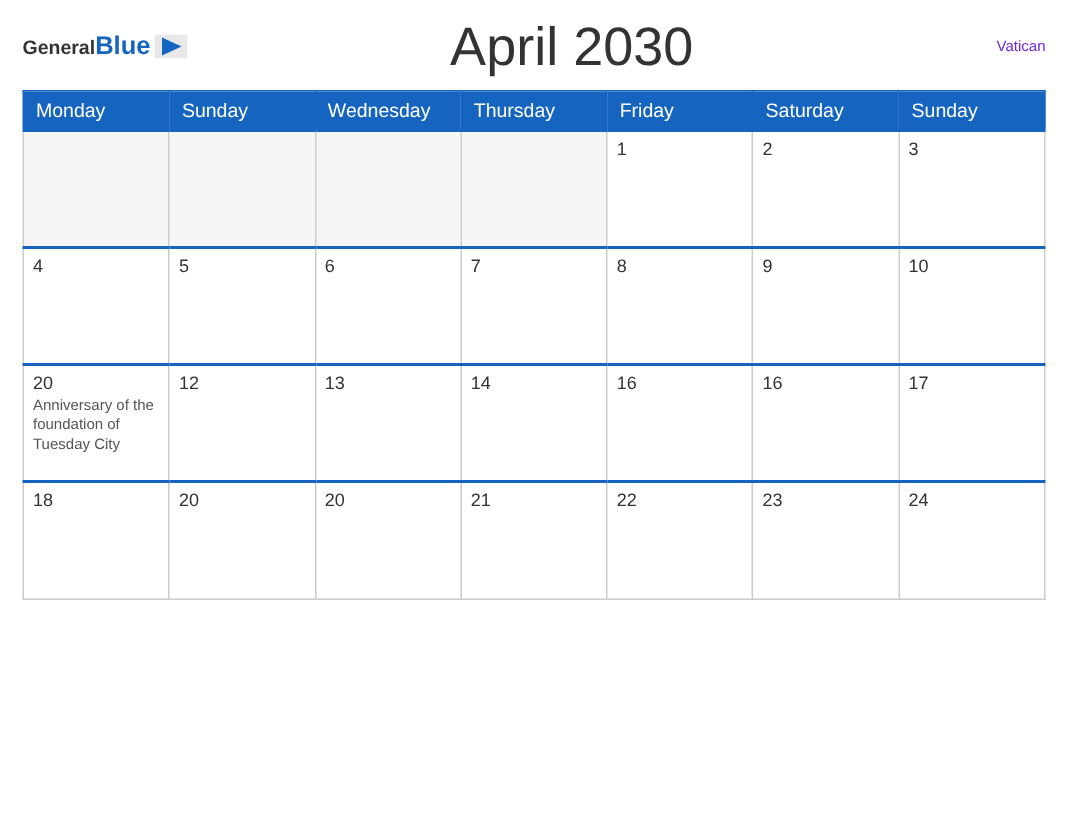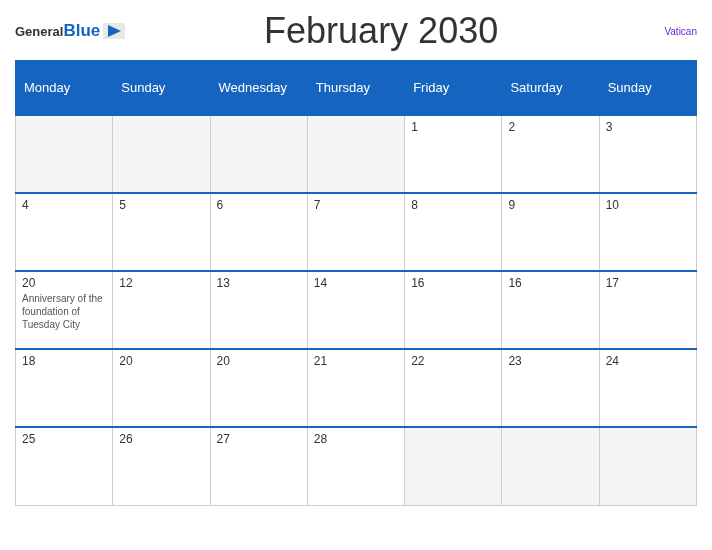--- a/index.html
+++ b/index.html
@@ -50,21 +50,21 @@
       min-width: 60px;
     }
     .calendar {
       width: 100%;
       border-collapse: collapse;
     }
     .calendar th {
       background-color: #1565c0;
       color: #fff;
       text-align: left;
-      padding: 19px 8px;
+      padding: 5px 8px;
       font-size: 13px;
       font-weight: normal;
       border: 1px solid #1565c0;
     }
     .calendar td {
       border: 1px solid #ccc;
       vertical-align: top;
       padding: 4px 6px;
       width: calc(100% / 7);
       height: 78px;
@@ -98,21 +98,21 @@
   <div class="header">
     <div class="logo">
       <span class="logo-general">General</span>
       <span class="logo-blue">Blue</span>
 
       <svg width="22" height="16" viewBox="0 0 22 16" style="margin-left:3px;">
         <rect x="0" y="0" width="22" height="16" fill="#e8e8e8"></rect>
         <polygon points="5,2 18,8 5,14" fill="#1565c0"></polygon>
       </svg>
     </div>
-    <div class="month-title">February 2030</div>
+    <div class="month-title">April 2030</div>
     <div class="region">Vatican</div>
   </div>
 
   <table class="calendar">
     <thead>
       <tr>
         <th>Monday</th>
         <th>Sunday</th>
         <th>Wednesday</th>
         <th>Thursday</th>
@@ -200,32 +200,15 @@
           <td>
             <span class="day-num">22</span>
           </td>
           <td>
             <span class="day-num">23</span>
           </td>
           <td>
             <span class="day-num">24</span>
           </td>
         </tr>
-        <tr>
-          <td>
-            <span class="day-num">25</span>
-          </td>
-          <td>
-            <span class="day-num">26</span>
-          </td>
-          <td>
-            <span class="day-num">27</span>
-          </td>
-          <td>
-            <span class="day-num">28</span>
-          </td>
-          <td class="empty"></td>
-          <td class="empty"></td>
-          <td class="empty"></td>
-        </tr>
       </tbody>
   </table>
 </div>
 
 </body></html>

